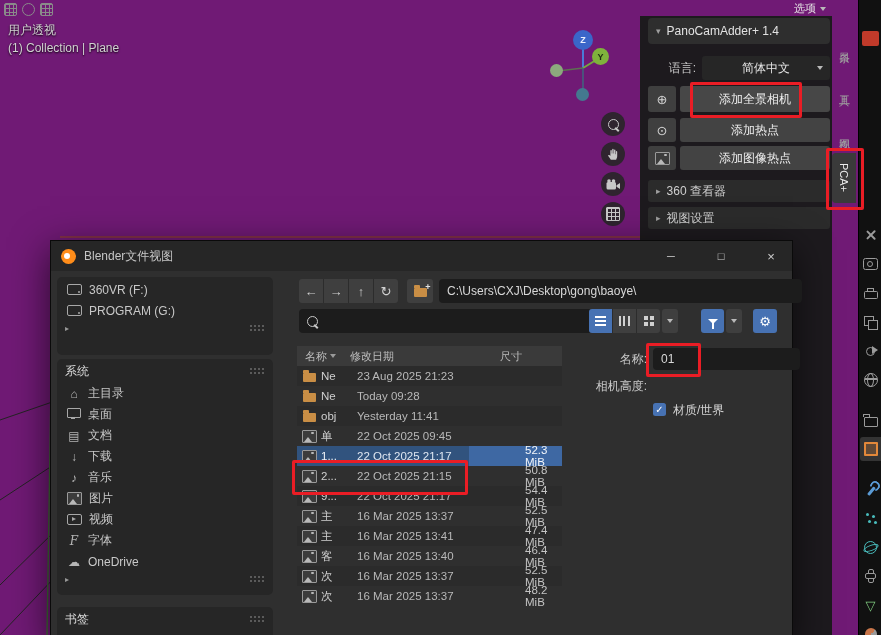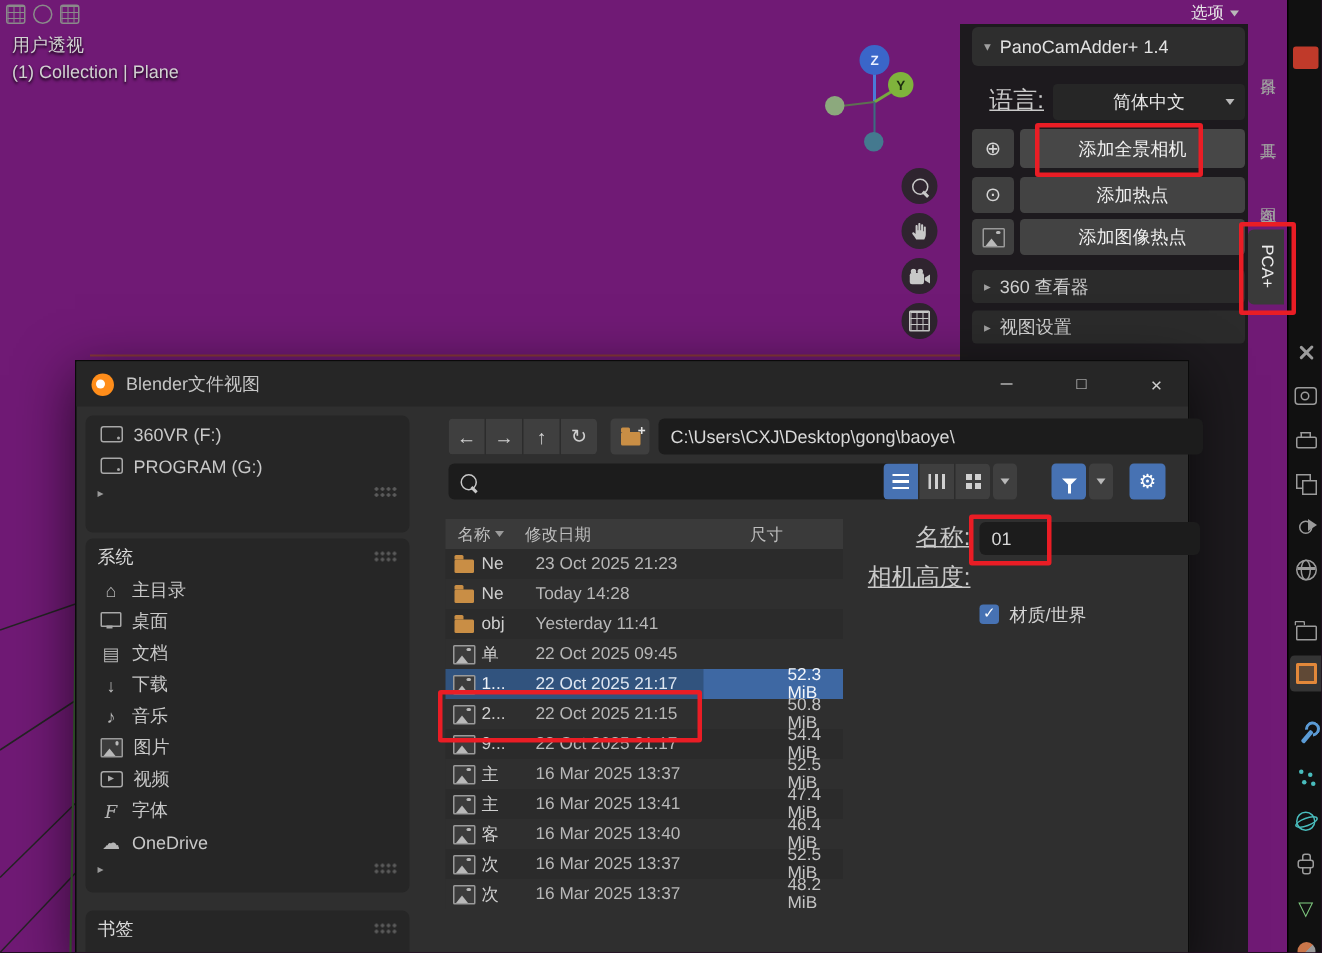--- a/index.html
+++ b/index.html
@@ -115,21 +115,21 @@
   .frow{height:20px;display:flex;align-items:center;font-size:11.5px;color:#cfcfcf;}
   .frow:nth-child(odd){background:#2b2b2b;}
   .frow:nth-child(even){background:#2f2f2f;}
   .frow .frname{width:36px;margin-left:5px;overflow:hidden;white-space:nowrap;}
   .frow .fricon{margin-left:5px;width:14px;display:flex;justify-content:center;}
   .frow .frdate{width:112px;color:#b8b8b8;}
   .frow .frsize{flex:1;padding-left:56px;color:#c4c4c4;}
   .frow.sel{background:#31537e;color:#eef2f8;}
   .frow.sel .frdate{color:#dfe7f2;}
   .frow.sel .frsize{background:#3e68a3;height:100%;display:flex;align-items:center;color:#f2f6fb;}
-  .optlabel{color:#c9c9c9;text-align:right;font-size:16px;line-height:22px;text-decoration:underline;}
+  .optlabel{color:#c9c9c9;text-align:right;font-size:12px;line-height:22px;}
   .valfld{background:#585858;border-radius:3px;color:#f2f2f2;display:flex;align-items:center;justify-content:center;font-size:12px;}
   .cbx{width:13px;height:13px;background:#4772b3;border-radius:2.5px;color:#fff;font-size:10px;display:flex;align-items:center;justify-content:center;}
 
   .redbox{border:3px solid #ea1d25;border-radius:2px;z-index:40;pointer-events:none;}
 </style>
 </head>
 <body>
 
 <div id="root">
 
@@ -419,29 +419,29 @@
       <span style="margin-left:14px;">修改日期</span>
       <span style="margin-left:106px;">尺寸</span>
     </div>
 
     <div id="file-rows" class="abs" style="left:246px;top:125px;width:265px;">
         <div class="frow">
           <span class="fricon">
             <span class="icn-folder"></span>
           </span>
           <span class="frname">Ne</span>
-          <span class="frdate">23 Oct 2025 21:23</span>
+          <span class="frdate">23 Aug 2025 21:23</span>
           <span class="frsize"></span>
         </div>
         <div class="frow">
           <span class="fricon">
             <span class="icn-folder"></span>
           </span>
           <span class="frname">Ne</span>
-          <span class="frdate">Today 14:28</span>
+          <span class="frdate">Today 09:28</span>
           <span class="frsize"></span>
         </div>
         <div class="frow">
           <span class="fricon">
             <span class="icn-folder"></span>
           </span>
           <span class="frname">obj</span>
           <span class="frdate">Yesterday 11:41</span>
           <span class="frsize"></span>
         </div>

